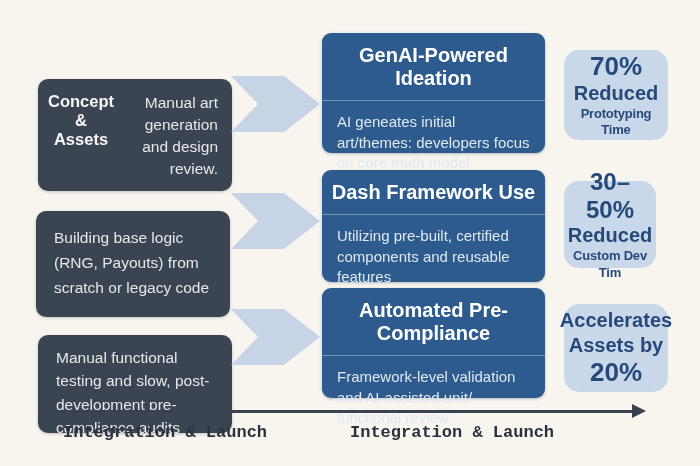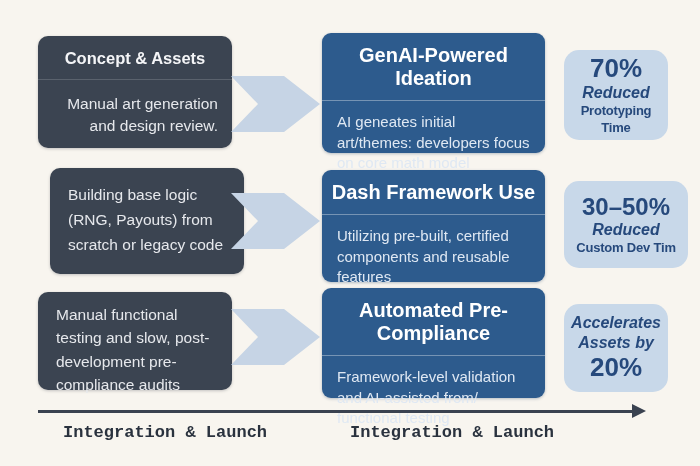--- a/index.html
+++ b/index.html
@@ -17,21 +17,21 @@
   }
   .abs { position: absolute; }
 
   
   .box-dark {
     background: #3b4451;
     border-radius: 10px;
     color: #e9ebef;
     box-shadow: 0 1px 3px rgba(40,45,55,0.25);
     display: flex;
-    flex-direction: column;
+    margin-top: 43px;
   }
   .box-dark .box-title {
     text-align: center;
     font-weight: 700;
     font-size: 16.5px;
     color: #f4f5f7;
     padding: 13px 10px 11px;
   }
   .box-dark .divider { border-top: 1px solid rgba(255,255,255,0.16); margin: 0; }
   .box-dark .box-body-center {
@@ -85,21 +85,21 @@
     color: #26497c;
     display: flex;
     flex-direction: column;
     align-items: center;
     justify-content: center;
     text-align: center;
     padding: 4px 4px;
   }
   .stat-line-big   { font-size: 26px; font-weight: 700; line-height: 1.12; }
   .stat-line-bigsm { font-size: 24px; font-weight: 700; line-height: 1.15; }
-  .stat-line-mid   { font-size: 16px; font-weight: 700; line-height: 1.25; font-style: italic; }
+  .stat-line-mid   { font-size: 20px; font-weight: 700; line-height: 1.25; }
   .stat-line-small { font-size: 13px; font-weight: 600; line-height: 1.25; letter-spacing: -0.2px; }
 
   
   .axis-line {
     left: 38px; top: 410px; width: 596px; height: 2.5px;
     background: #3a4250;
   }
   .axis-head {
     left: 632px; top: 404px;
     width: 0; height: 0;
@@ -138,56 +138,56 @@
     <div class="divider"></div>
     <div class="box-body">AI geneates initial art/themes: developers focus on core math model</div>
   </div>
 
   <div class="abs stat-card" style="left:564px; top:50px; width:104px; height:90px;">
     <div class="stat-line-big">70%</div>
     <div class="stat-line-mid">Reduced</div>
     <div class="stat-line-small">Prototyping Time</div>
   </div>
 
-  <div class="abs box-dark" style="left:50px; top:168px; width:194px; height:106px;">
+  <div class="abs box-dark" style="left:36px; top:168px; width:194px; height:106px;">
     <div class="box-body-left">Building base logic (RNG, Payouts) from scratch or legacy code</div>
   </div>
 
   <div class="abs chevron" style="left:231px; top:193px;">
     <svg viewBox="0 0 89 56" preserveAspectRatio="none" aria-hidden="true">
       <polygon points="0,0 53,0 89,28 53,56 0,56 27,28" fill="#c6d4e5"></polygon>
     </svg>
   </div>
 
   <div class="abs box-blue" style="left:322px; top:170px; width:223px; height:112px;">
     <div class="box-title">Dash Framework Use</div>
     <div class="divider"></div>
     <div class="box-body">Utilizing pre-built, certified components and reusable features</div>
   </div>
 
-  <div class="abs stat-card" style="left:564px; top:181px; width:124px; height:87px;">
+  <div class="abs stat-card" style="left:564px; top:181px; width:92px; height:87px;">
     <div class="stat-line-bigsm">30–50%</div>
     <div class="stat-line-mid">Reduced</div>
     <div class="stat-line-small">Custom Dev Tim</div>
   </div>
 
   <div class="abs box-dark" style="left:38px; top:292px; width:194px; height:98px;">
     <div class="box-body-left" style="padding-top:11px; line-height:1.5;">Manual functional testing and slow, post-development pre-compliance audits</div>
   </div>
 
   <div class="abs chevron" style="left:231px; top:309px;">
     <svg viewBox="0 0 89 56" preserveAspectRatio="none" aria-hidden="true">
       <polygon points="0,0 53,0 89,28 53,56 0,56 27,28" fill="#c6d4e5"></polygon>
     </svg>
   </div>
 
   <div class="abs box-blue" style="left:322px; top:288px; width:223px; height:110px;">
     <div class="box-title">Automated Pre-Compliance</div>
     <div class="divider"></div>
-    <div class="box-body">Framework-level validation and AI-assisted from/ functional testing</div>
+    <div class="box-body">Framework-level validation and AI-assisted unit/ functional review</div>
   </div>
 
   <div class="abs stat-card" style="left:564px; top:304px; width:104px; height:88px;">
     <div class="stat-line-mid">Accelerates</div>
     <div class="stat-line-mid">Assets by</div>
     <div class="stat-line-big">20%</div>
   </div>
 
   <div class="abs axis-line"></div>
   <div class="abs axis-head"></div>

